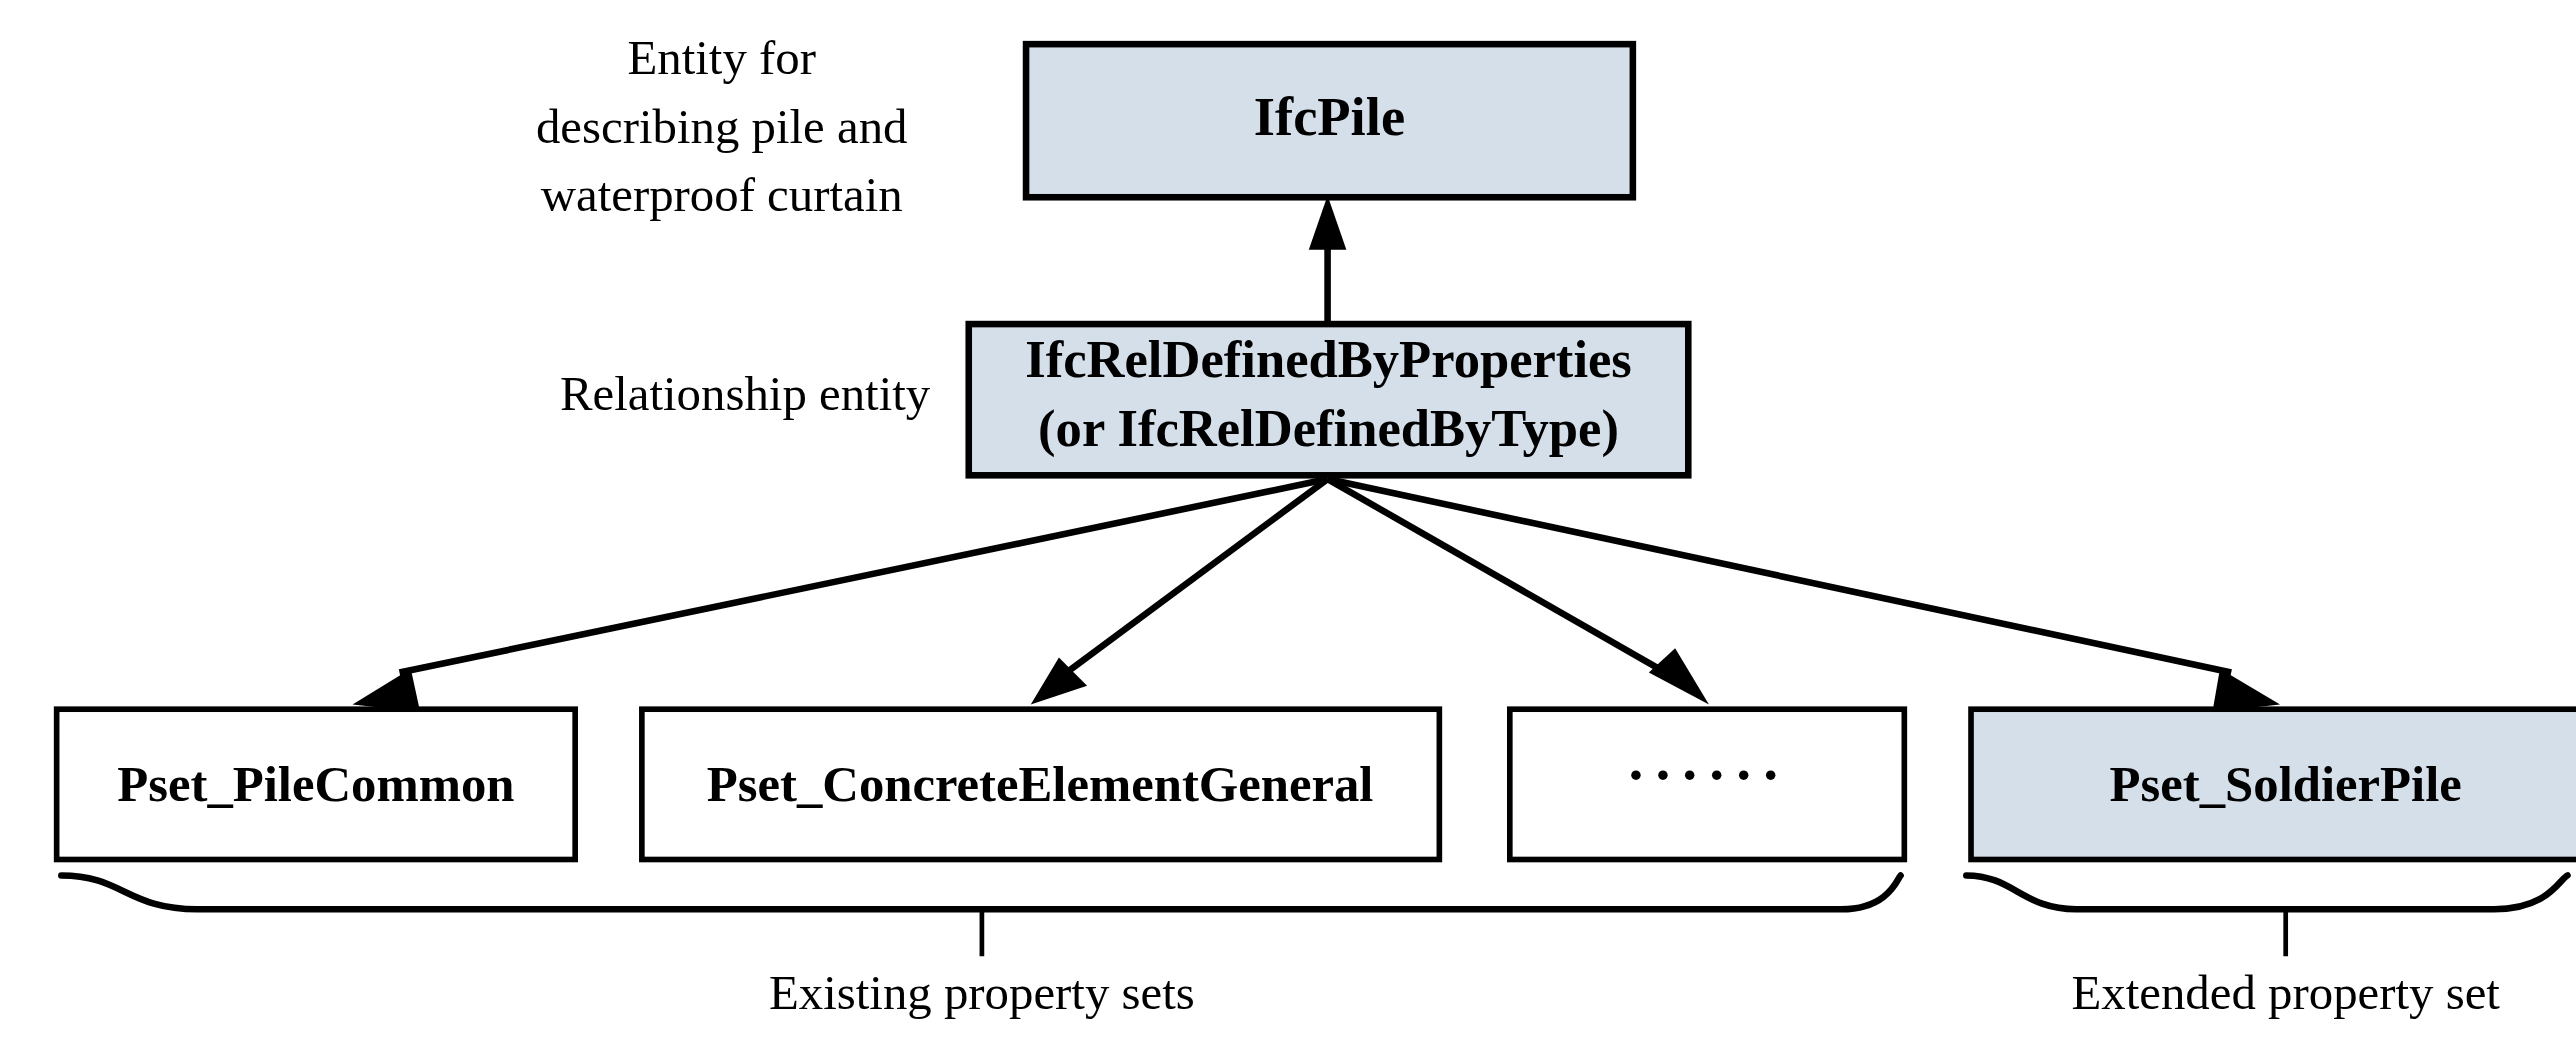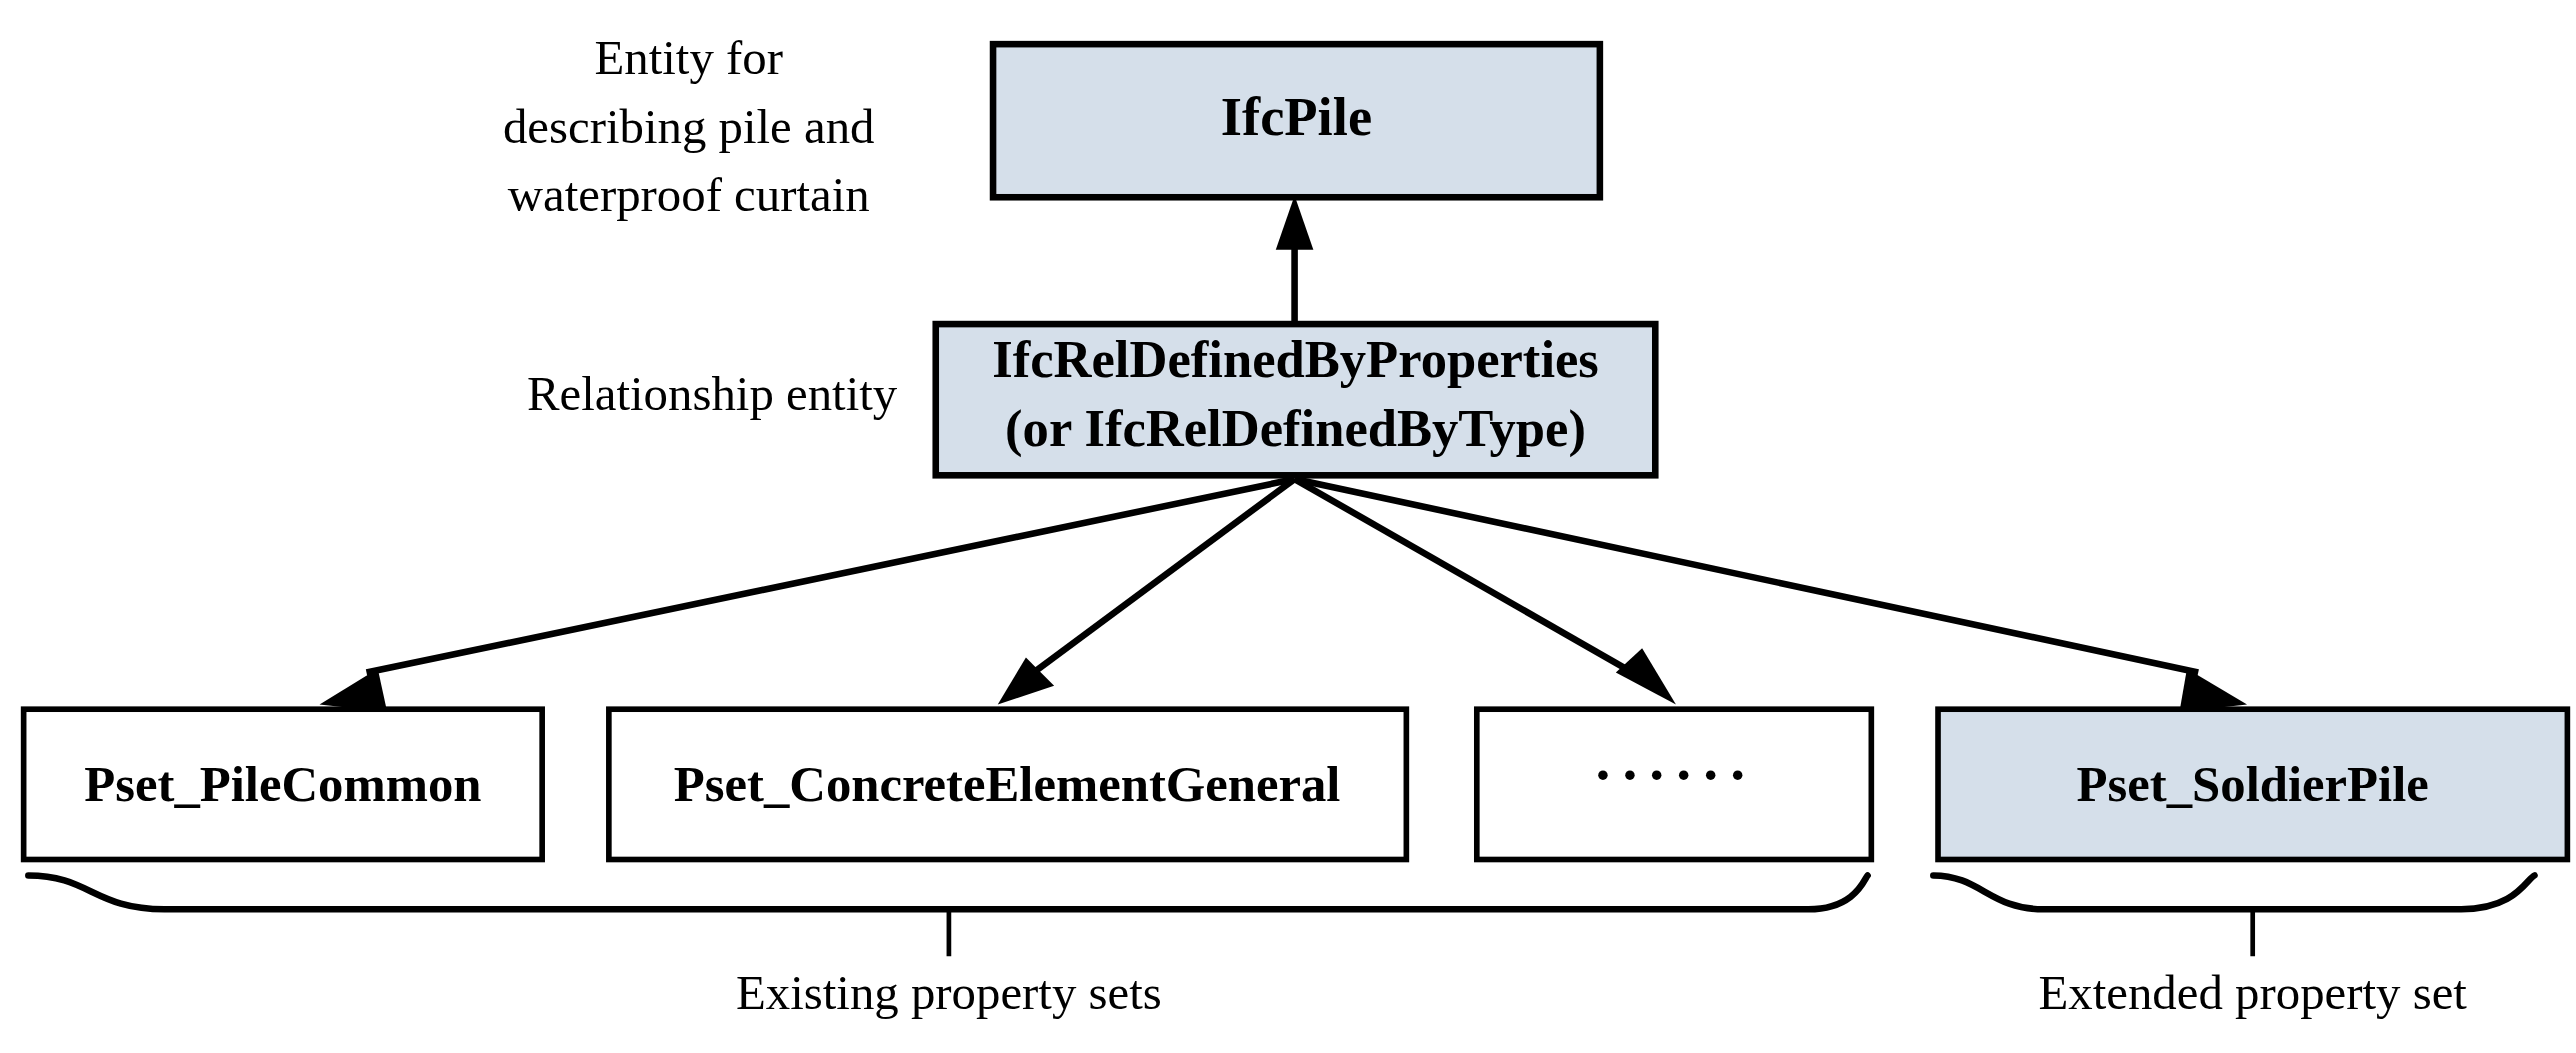--- a/index.html
+++ b/index.html
@@ -10,20 +10,21 @@
   body {
     width: 2576px;
     height: 1053px;
     font-family: "Liberation Serif", "DejaVu Serif", serif;
     overflow: hidden;
   }
   #diagram-root {
     position: relative;
     width: 2192px;
     height: 1053px;
+    margin-left: 33px;
   }
   svg.diagram-canvas {
     position: absolute;
     left: 0;
     top: 0;
     width: 2576px;
     height: 1053px;
   }
   .node-box-text {
     font-family: "Liberation Serif", "DejaVu Serif", serif;

